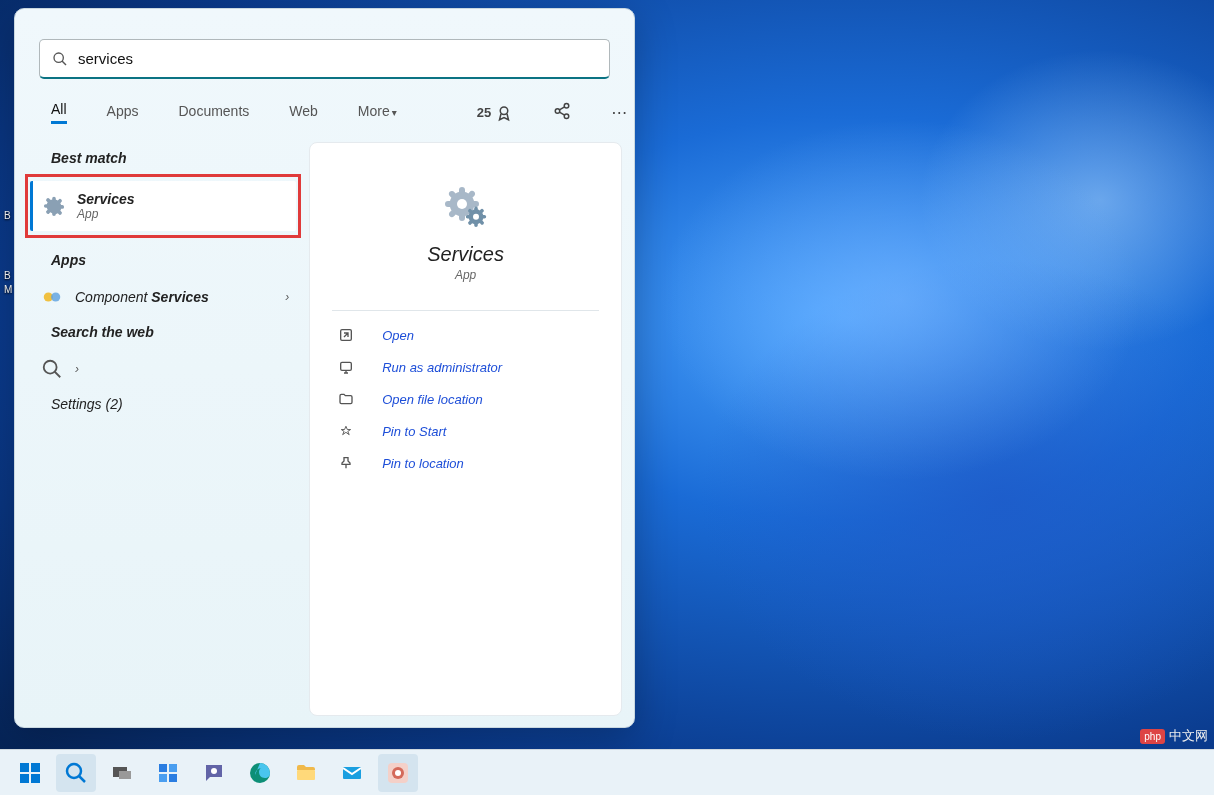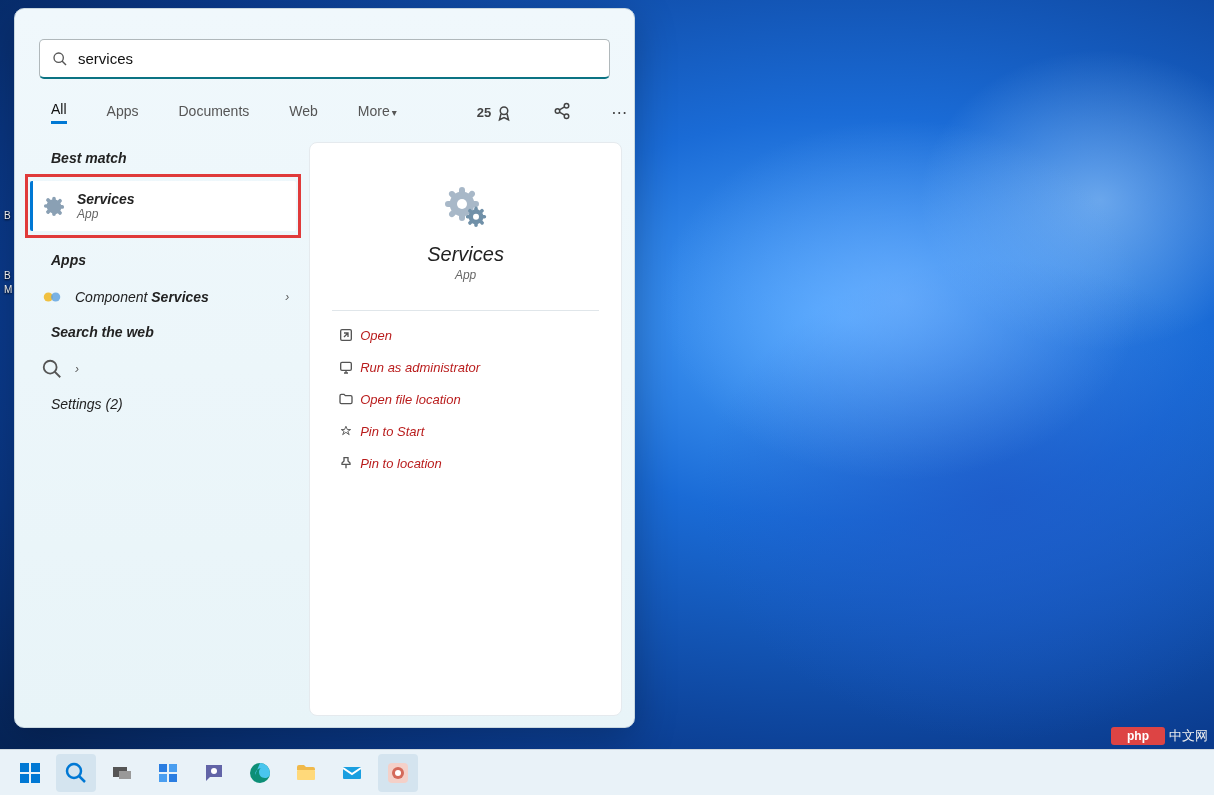--- a/index.html
+++ b/index.html
@@ -63,41 +63,41 @@
   border:3px solid #e03a3a; margin:-2px -2px 6px -2px; padding:2px;
 }
 .right-hero { display:flex; flex-direction:column; align-items:center; padding:38px 0 20px 0; }
 .right-hero .gear {
   width:48px; height:48px; position:relative;
 }
 .right-hero .gear svg { width:48px; height:48px; }
 .right-title { font-size:20px; color:#222; margin-top:14px; }
 .right-sub { font-size:12px; color:#666; margin-top:2px; }
 .right-divider { height:1px; background:#e0e6ea; margin:8px 22px; }
-.action-row { display:flex; align-items:center; gap:6px; padding:8px 28px; cursor:pointer; font-size:13px; color:#b91c1c; }
+.action-row { display:flex; align-items:center; gap:28px; padding:8px 28px; cursor:pointer; font-size:13px; color:#1d4ed8; }
 .action-row svg { width:16px; height:16px; color:#555; }
 .taskbar {
   position:absolute; left:0; bottom:0; width:1214px; height:46px;
   background:#e9f2f8; border-top:1px solid #cfd8de;
   display:flex; align-items:center; padding:0 10px; gap:6px;
 }
 .taskbar .tbtn {
   width:40px; height:38px; display:flex; align-items:center; justify-content:center;
   border-radius:4px; cursor:pointer;
 }
 .taskbar .tbtn.active { background:#d4e4ef; }
 .taskbar .tbtn svg { width:24px; height:24px; }
 .watermark {
   position:absolute; right:6px; bottom:50px;
   display:flex; align-items:center; gap:4px;
   font-size:13px; color:#eee; font-weight:500;
 }
 .watermark .badge {
-  background:#d44; color:#fff; font-size:12px; font-weight:700;
-  padding:2px 16px; border-radius:3px;
+  background:#d44; color:#fff; font-size:10px; font-weight:400;
+  padding:2px 4px; border-radius:3px;
 }
 .desk-icon { position:absolute; left:4px; color:#fff; font-size:10px; text-shadow:0 1px 2px #000; }
 </style>
 </head>
 <body>
 
 <div class="desktop">
 
   <div class="desk-icon" style="top:210px">B</div>
   <div class="desk-icon" style="top:270px">B</div>

